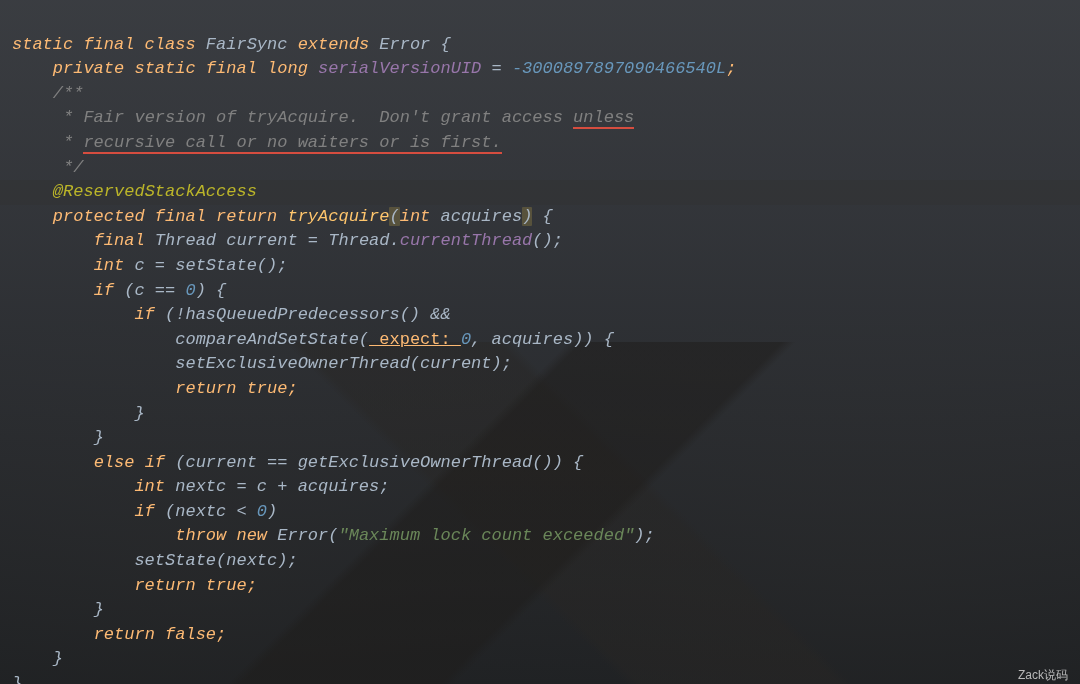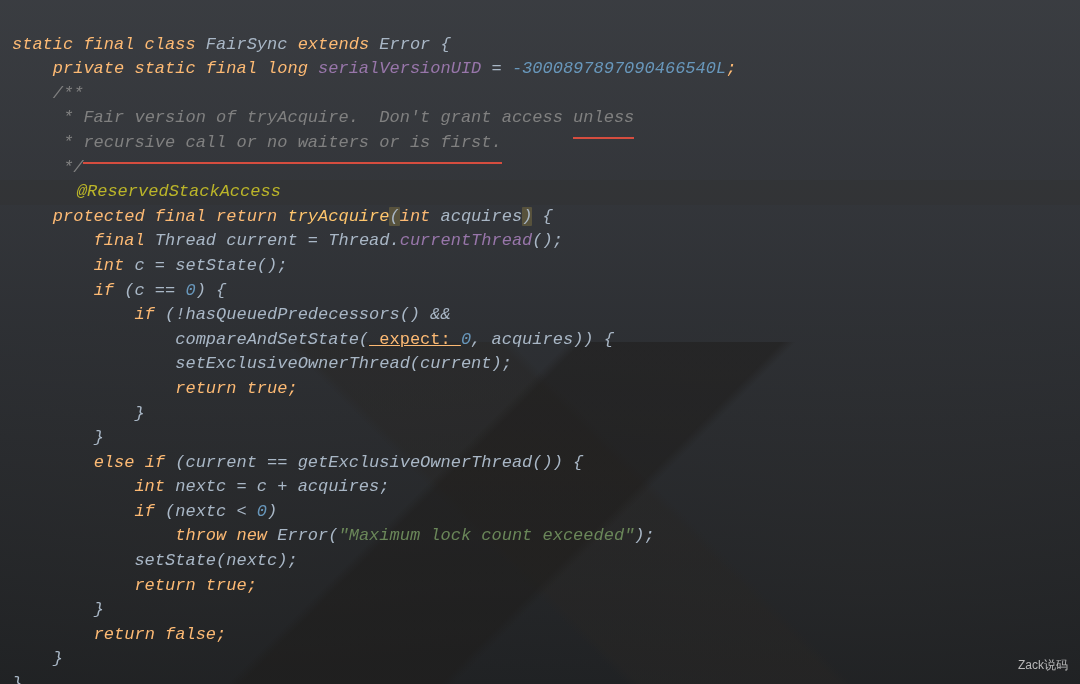--- a/index.html
+++ b/index.html
@@ -39,43 +39,43 @@
     z-index: 2;
     padding: 8px 0 8px 12px;
     white-space: pre;
     line-height: 24.6px;
     color: #a9b7c6;
   }
   .kw    { color: #fdba74; }
   .field { color: #9876aa; font-style: italic; }
   .num   { color: #6897bb; font-style: italic; }
   .comment { color: #808080; }
-  .anno  { color: #bbb529; margin-left: 24px; }
+  .anno  { color: #bbb529; }
   .method{ color: #ffc66d; text-align: center; }
   .hint  { color: #fdba74; font-style: normal; text-decoration: underline; }
   .str   { color: #6a8759; }
   .underline-red {
     border-bottom: 2px solid #d64d3f;
-    padding-bottom: 10px;
+    padding-bottom: 0;
   }
   .highlight-line {
     position: absolute;
     left: 0; right: 0;
     height: 25px;
     background: rgba(50,50,50,0.35);
     z-index: 1;
   }
   .bracket-hl {
     background: rgba(200,170,70,0.25);
     border-radius: 1px;
   }
   .watermark {
     position: absolute;
     right: 12px;
-    bottom: 10px;
+    bottom: 0;
     color: rgba(210,210,210,0.85);
     font-style: normal;
     font-family: sans-serif;
     font-size: 12px;
     z-index: 3;
   }
 </style>
 </head>
 <body>
 

